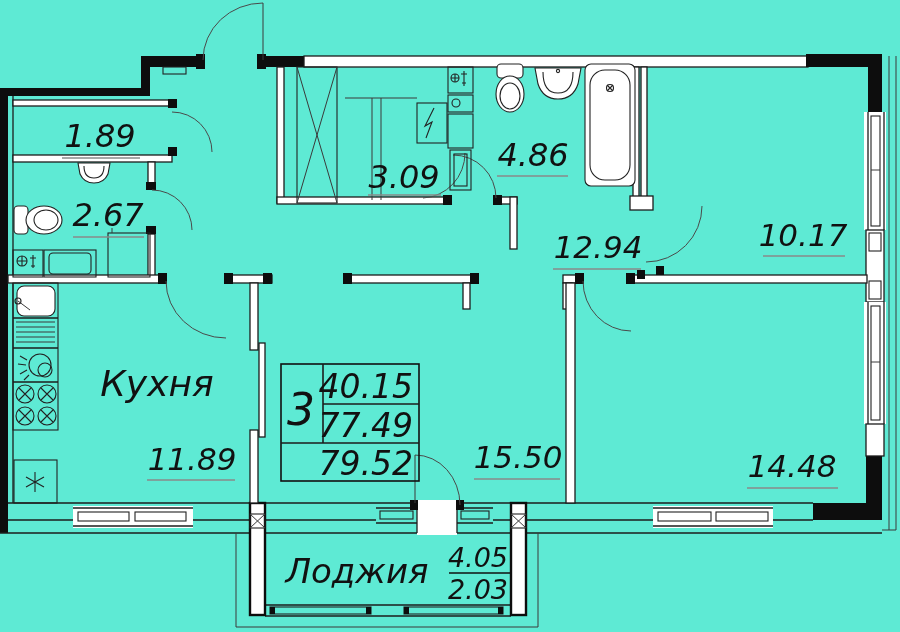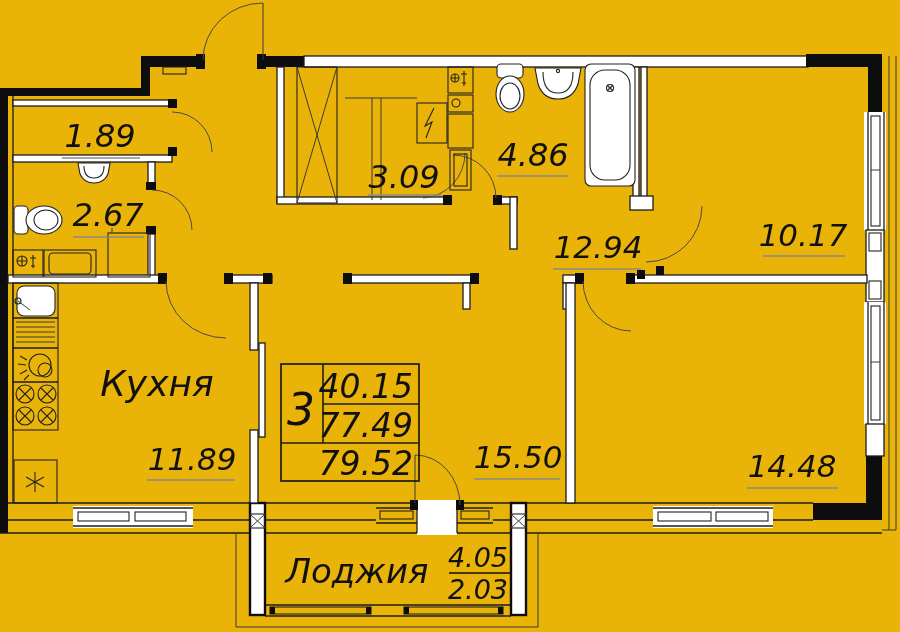--- a/index.html
+++ b/index.html
@@ -1,16 +1,16 @@
 <!DOCTYPE html>
 <html><head>
 <meta charset="utf-8">
 <style>
   html,body{margin:0;padding:0;background:#fff;}
-  .plan-wrap{width:900px;height:632px;background:#eab308;position:relative;overflow:hidden;}
+  .plan-wrap{width:900px;height:632px;background:#5eead4;position:relative;overflow:hidden;}
   svg{display:block;}
   .num{font-family:"DejaVu Sans",sans-serif;font-style:italic;fill:#111;}
   .room-label{font-family:"DejaVu Sans",sans-serif;font-style:italic;fill:#111;}
   .uline{stroke:#8a8a8a;stroke-width:1.4;}
   .wall{fill:#fff;stroke:#1c1c1c;stroke-width:1.3;}
   .blackwall{fill:#0d0d0d;stroke:none;}
   .thin{stroke:#1c1c1c;stroke-width:1.3;fill:none;}
   .thin2{stroke:#3a3a3a;stroke-width:1;fill:none;}
   .fix{stroke:#222;stroke-width:1.1;fill:#fff;}
   .fixn{stroke:#222;stroke-width:1.1;fill:none;}

